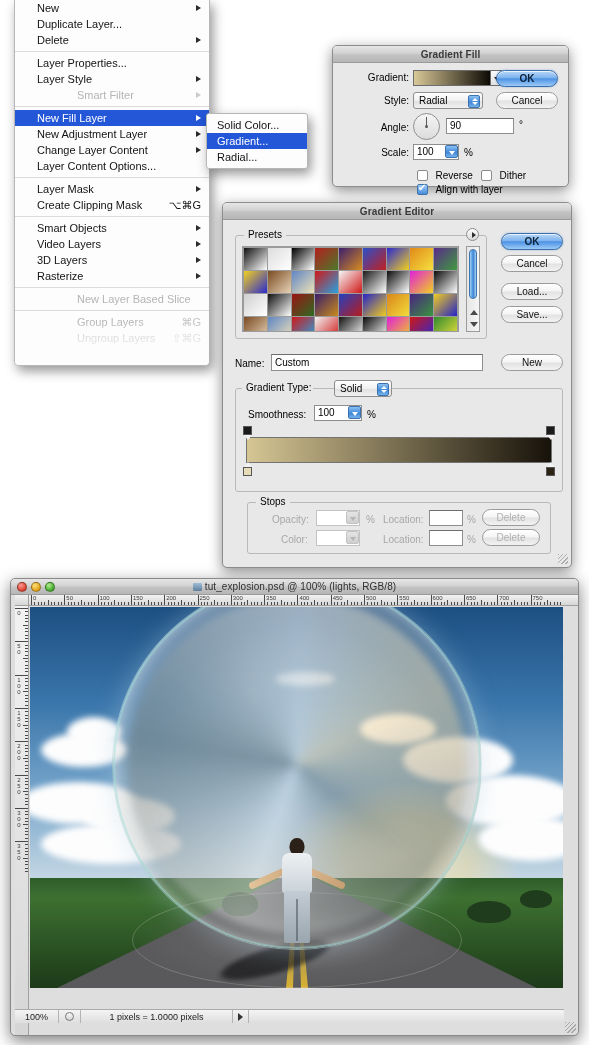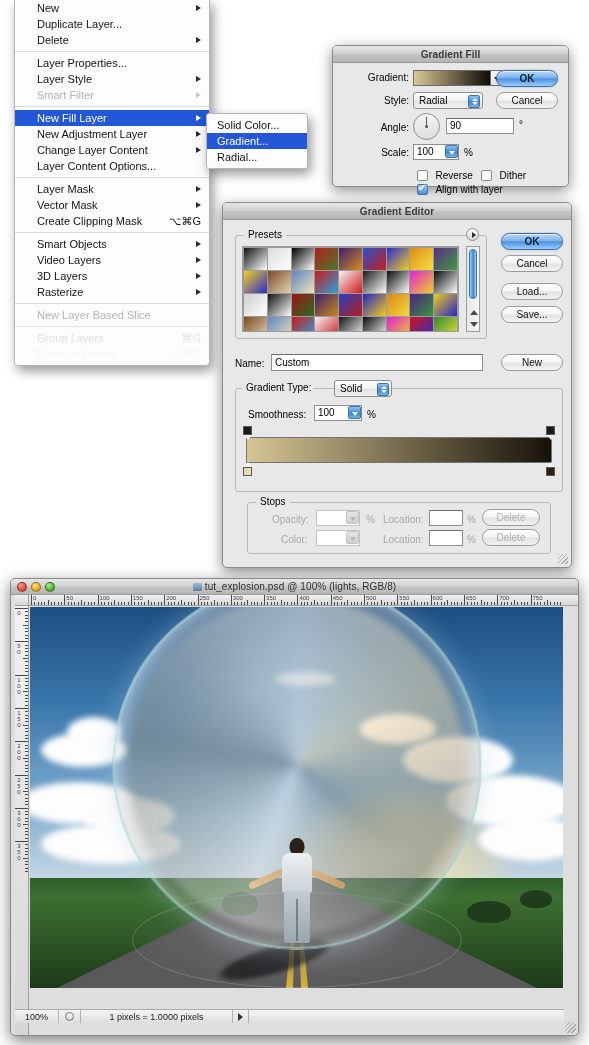--- a/index.html
+++ b/index.html
@@ -151,21 +151,21 @@
   #menu-fade {
     position:absolute; left:0; bottom:0; width:100%; height:44px;
     background: linear-gradient(to bottom, rgba(253,253,253,0) 0%, rgba(253,253,253,.55) 35%, #fdfdfd 88%);
     pointer-events:none;
   }
   .mi {
     position:relative; height:16px; line-height:16px;
     padding:0 10px 0 22px; font-size:11px; color:#131313;
     white-space:nowrap; cursor:default;
   }
-  .mi.dis { color:#b4b4b4; }
+  .mi.dis { color:#b4b4b4;margin-left:40px; }
   .mi.sel { background:#2357d8; color:#fff; }
   .mi .arr {
     position:absolute; right:8px; top:5px; width:0; height:0;
     border-top:3.5px solid transparent; border-bottom:3.5px solid transparent;
     border-left:5px solid #2b2b2b;
   }
   .mi.dis .arr { border-left-color:#cacaca; }
   .mi.sel .arr { border-left-color:#fff; }
   .mi .key { position:absolute; right:8px; top:0; font-size:11px; color:#131313; }
   .mi.dis .key { color:#c2c2c2; }
@@ -306,21 +306,20 @@
         <div class="mi"><span>Layer Properties...</span></div>
         <div class="mi"><span>Layer Style</span><span class="arr"></span></div>
         <div class="mi dis"><span>Smart Filter</span><span class="arr"></span></div>
         <div class="msep"></div>
         <div class="mi sel"><span>New Fill Layer</span><span class="arr"></span></div>
         <div class="mi"><span>New Adjustment Layer</span><span class="arr"></span></div>
         <div class="mi"><span>Change Layer Content</span><span class="arr"></span></div>
         <div class="mi"><span>Layer Content Options...</span></div>
         <div class="msep"></div>
         <div class="mi"><span>Layer Mask</span><span class="arr"></span></div>
-        <div class="mi"><span>Vector Mask</span><span class="arr"></span></div>
         <div class="mi"><span>Create Clipping Mask</span><span class="key">⌥⌘G</span></div>
         <div class="msep"></div>
         <div class="mi"><span>Smart Objects</span><span class="arr"></span></div>
         <div class="mi"><span>Video Layers</span><span class="arr"></span></div>
         <div class="mi"><span>3D Layers</span><span class="arr"></span></div>
         <div class="mi"><span>Rasterize</span><span class="arr"></span></div>
         <div class="msep"></div>
         <div class="mi dis"><span>New Layer Based Slice</span></div>
         <div class="msep"></div>
         <div class="mi dis"><span>Group Layers</span><span class="key">⌘G</span></div>

